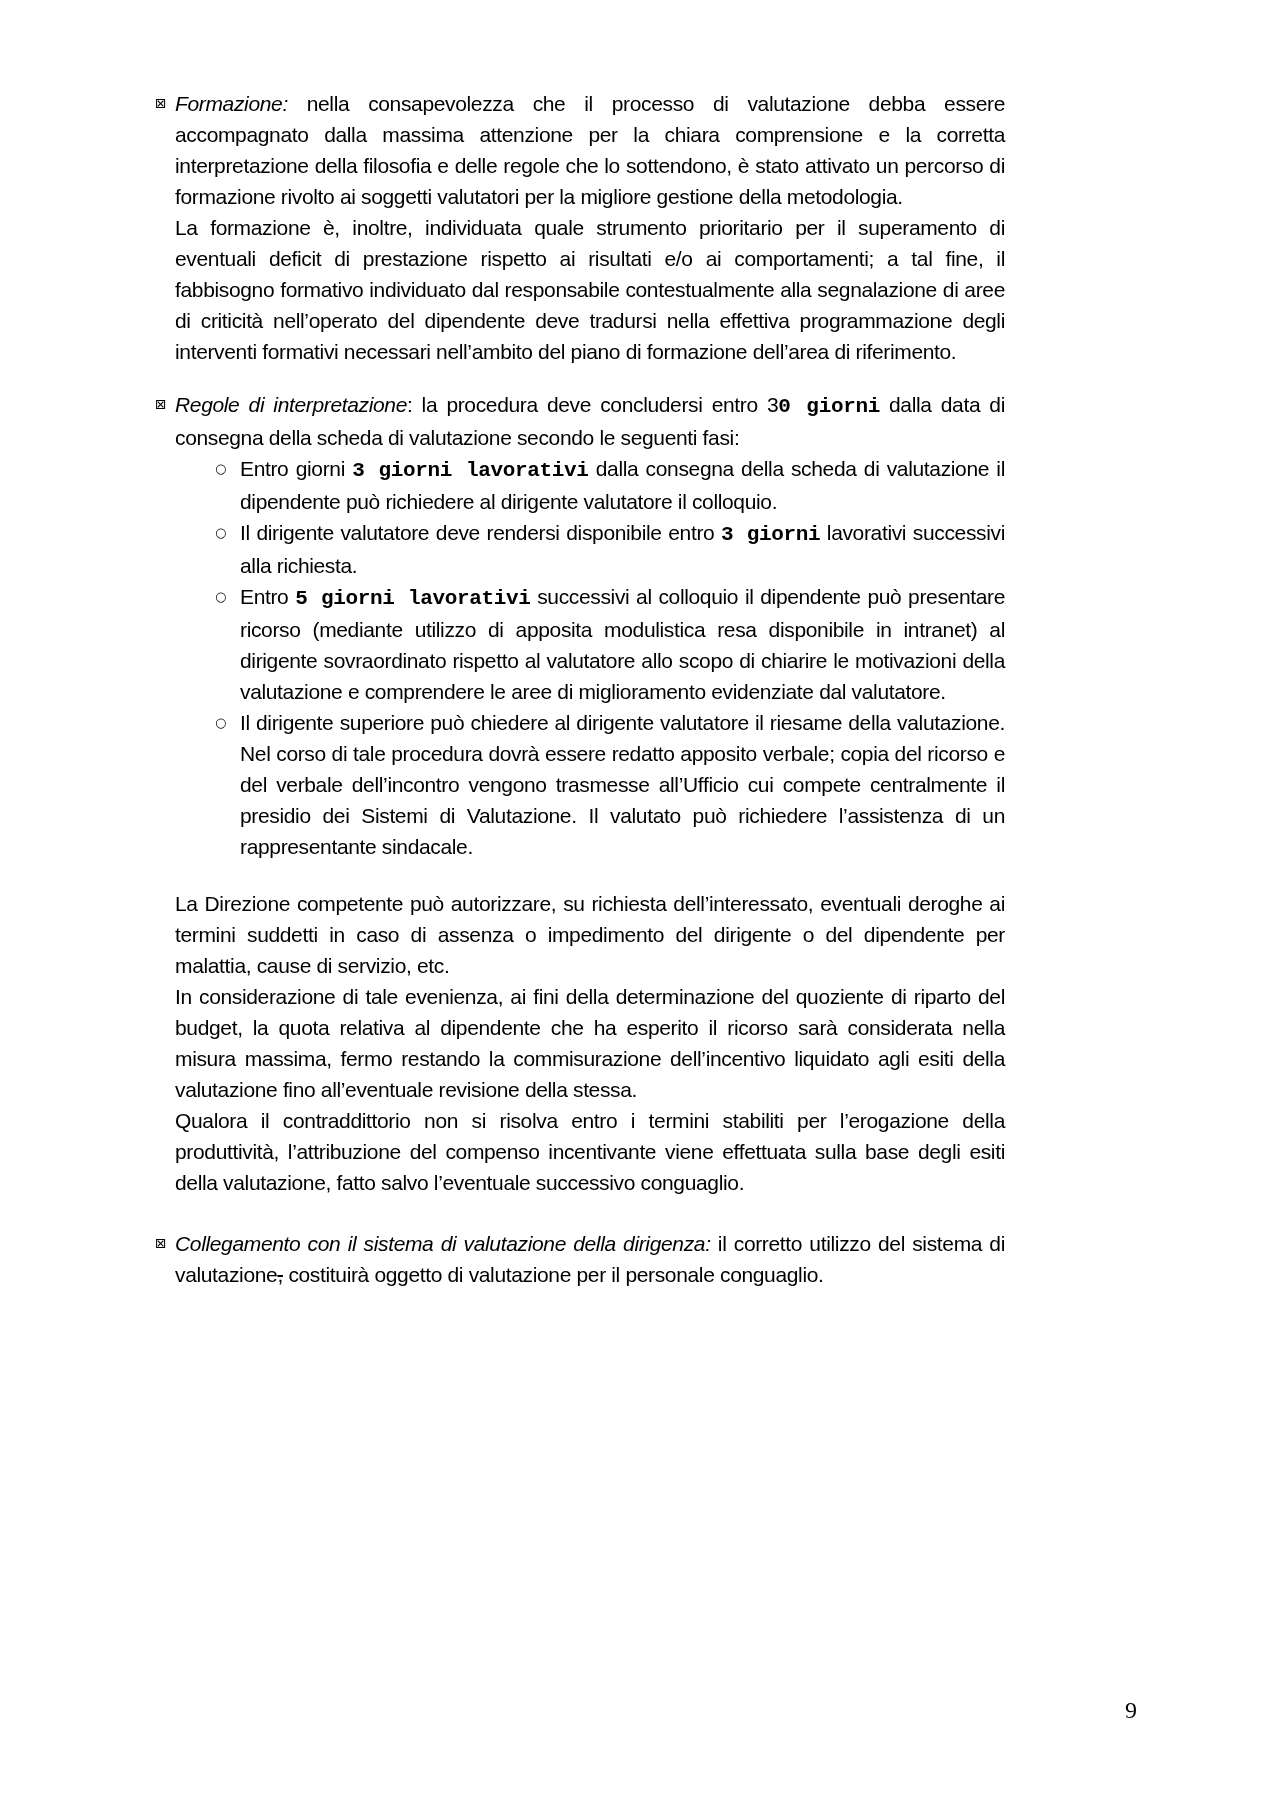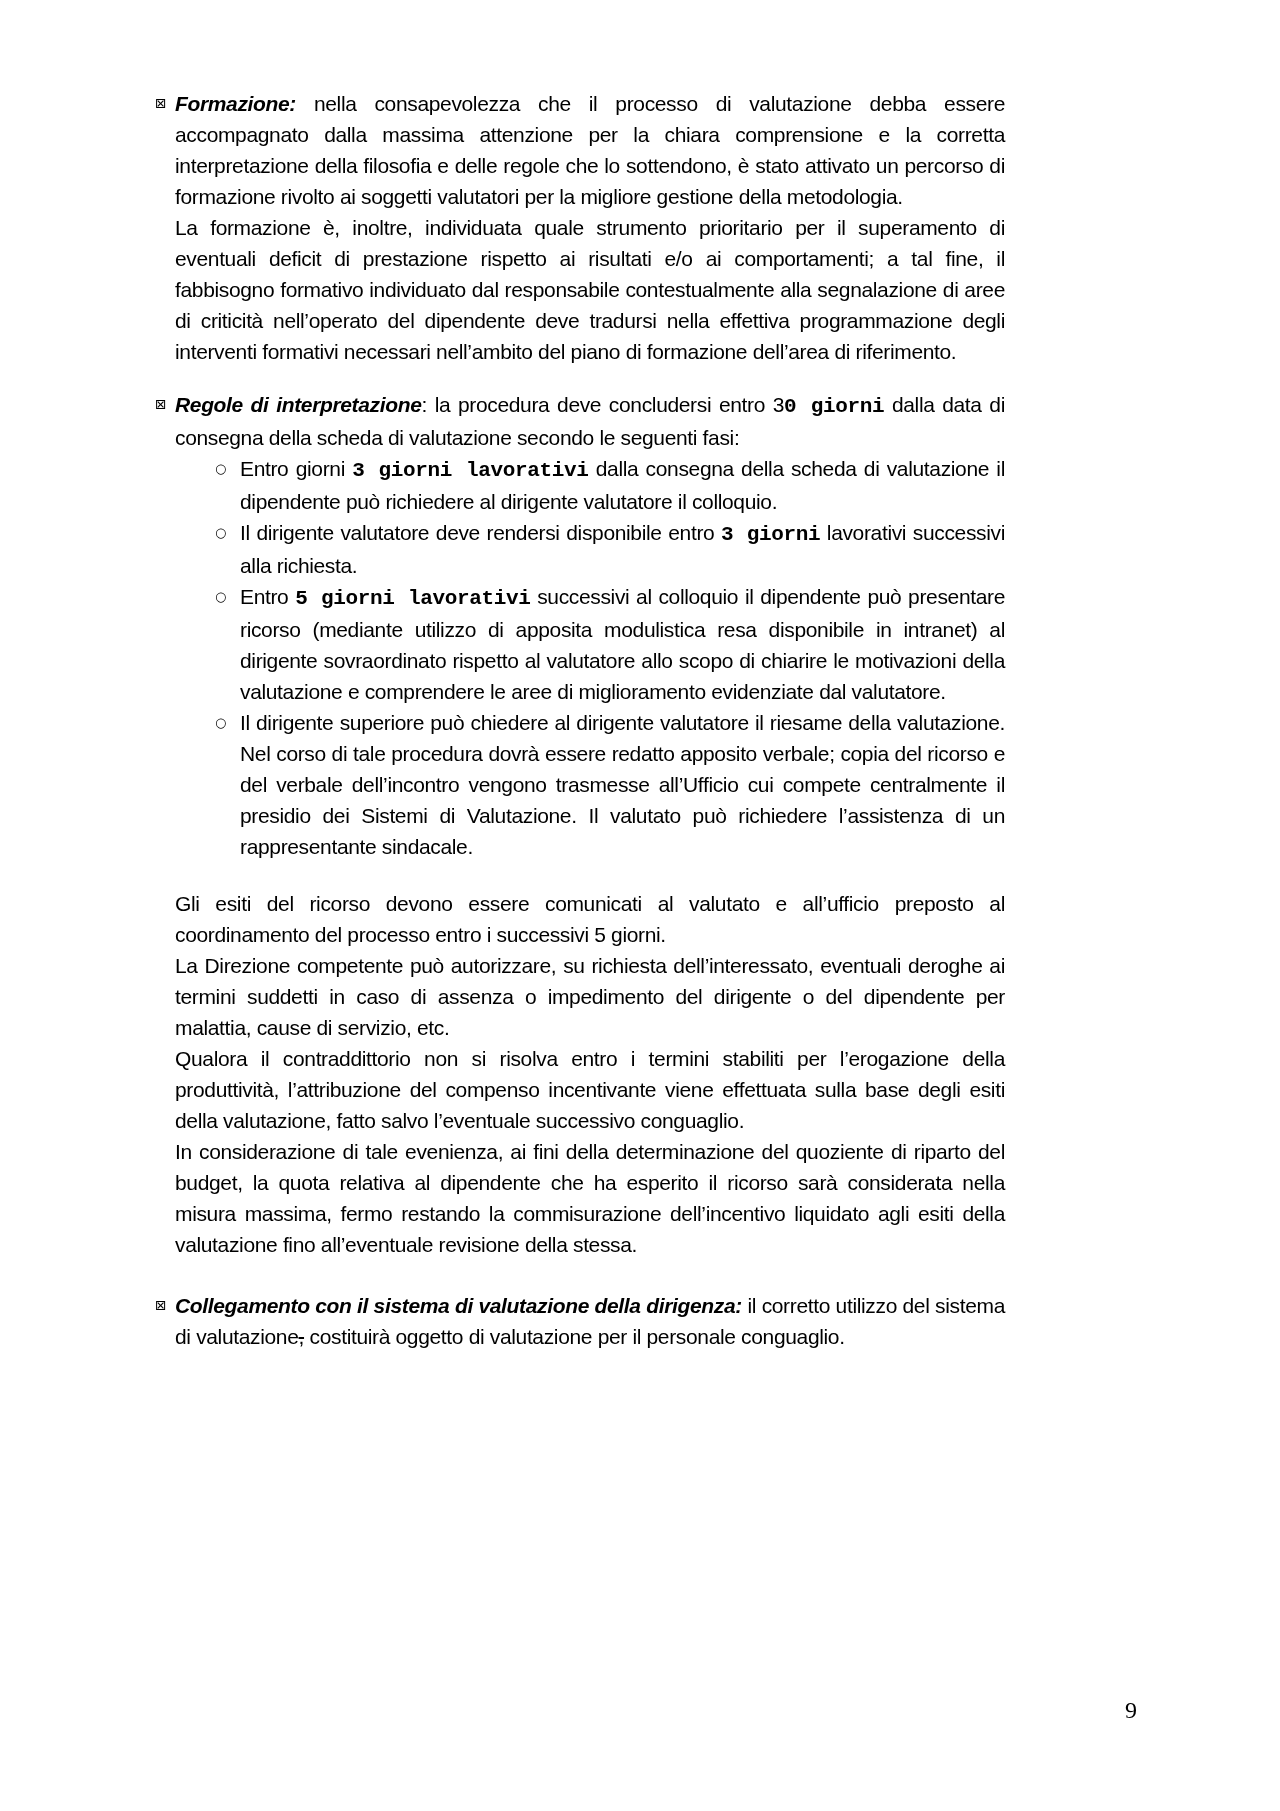--- a/index.html
+++ b/index.html
@@ -38,21 +38,21 @@
     font-family: "DejaVu Sans", sans-serif;
     font-size: 14px;
     line-height: 31px;
     letter-spacing: 0;
   }
   .bullet-content {
     flex: 1 1 auto;
     min-width: 0;
   }
   .lead {
-    font-weight: bold;
+    font-weight: normal;
     font-style: italic;
   }
   .b {
     font-weight: bold;
     font-family: Liberation Mono, monospace;
   }
   .strike {
     text-decoration: line-through;
   }
   .sublist {
@@ -128,24 +128,23 @@
           <p class="para"><span>Il dirigente superiore può chiedere al dirigente valutatore il riesame della valutazione. Nel corso di tale procedura dovrà essere redatto apposito verbale; copia del ricorso e del verbale dell’incontro vengono trasmesse all’Ufficio cui compete centralmente il presidio dei Sistemi di Valutazione. Il valutato può richiedere l’assistenza di un rappresentante sindacale.</span><span class="b"></span><span></span></p>
         </div>
 
       </div>
     </div>
   </div>
 
   <div class="bullet gap-paras">
     <span class="marker-col"></span>
     <div class="bullet-content">
-      <p class="para">Gli esiti del ricorso devono essere comunicati al valutato e all’ufficio preposto al coordinamento del processo entro i successivi 5 giorni.</p>
       <p class="para">La Direzione competente può autorizzare, su richiesta dell’interessato, eventuali deroghe ai termini suddetti in caso di assenza o impedimento del dirigente o del dipendente per malattia, cause di servizio, etc.</p>
+      <p class="para">In considerazione di tale evenienza, ai fini della determinazione del quoziente di riparto del budget, la quota relativa al dipendente che ha esperito il ricorso sarà considerata nella misura massima, fermo restando la commisurazione dell’incentivo liquidato agli esiti della valutazione fino all’eventuale revisione della stessa.</p>
       <p class="para">Qualora il contraddittorio non si risolva entro i termini stabiliti per l’erogazione della produttività, l’attribuzione del compenso incentivante viene effettuata sulla base degli esiti della valutazione, fatto salvo l’eventuale successivo conguaglio.</p>
-      <p class="para">In considerazione di tale evenienza, ai fini della determinazione del quoziente di riparto del budget, la quota relativa al dipendente che ha esperito il ricorso sarà considerata nella misura massima, fermo restando la commisurazione dell’incentivo liquidato agli esiti della valutazione fino all’eventuale revisione della stessa.</p>
     </div>
   </div>
 
   <div class="bullet gap-last">
     <span class="marker-col">⊠</span>
     <div class="bullet-content">
       <p class="para"><span class="lead">Collegamento con il sistema di valutazione della dirigenza:</span><span> il corretto utilizzo del sistema di valutazione</span><span class="strike">,</span><span> costituirà oggetto di valutazione per il personale conguaglio.</span></p>
     </div>
   </div>
 

